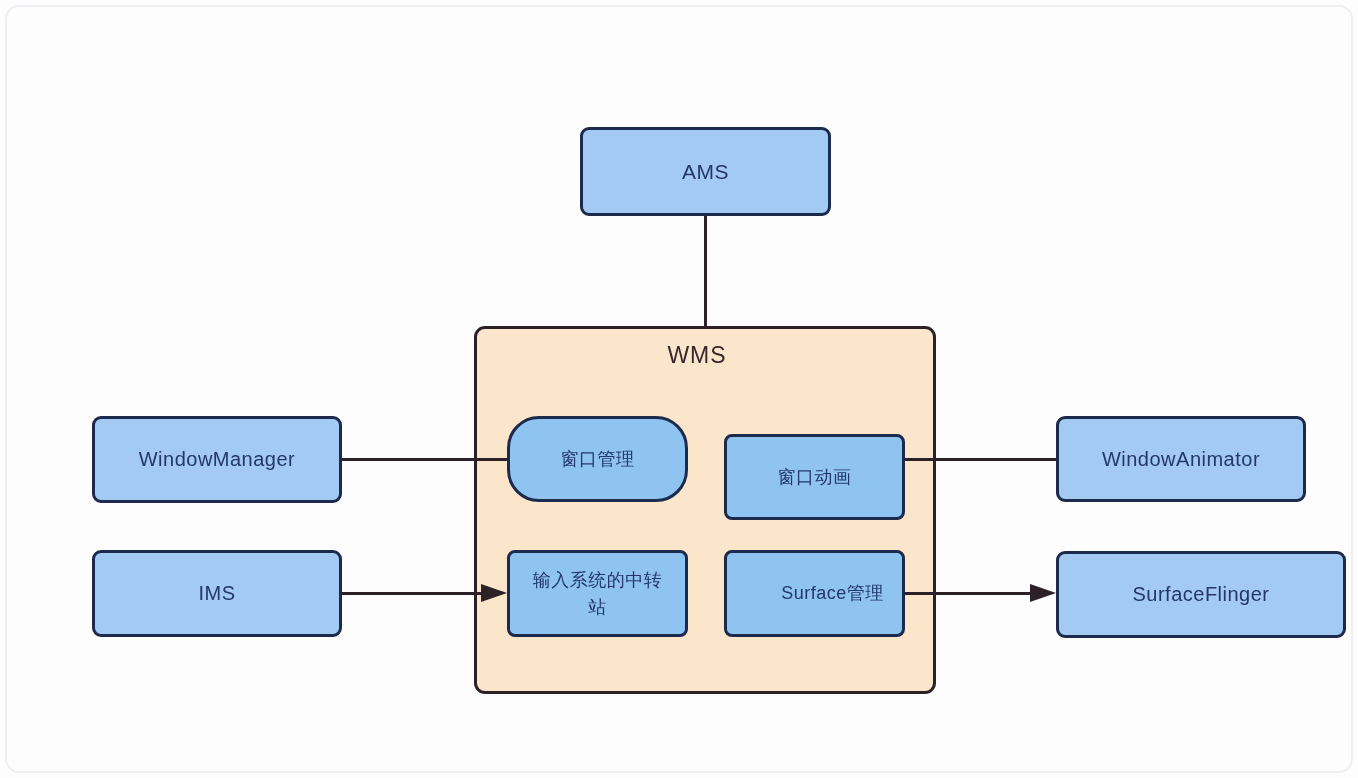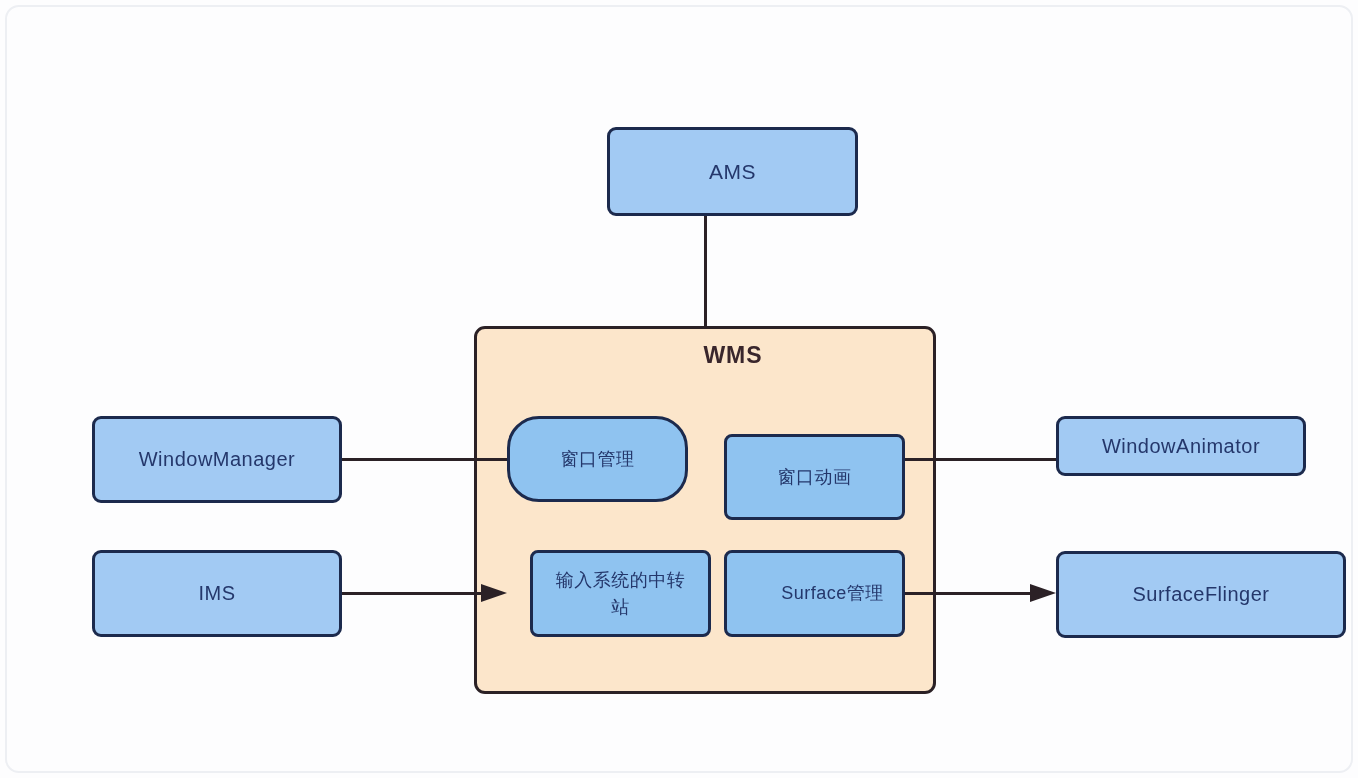--- a/index.html
+++ b/index.html
@@ -51,51 +51,51 @@
     position:absolute;
     left:474px;top:326px;width:462px;height:368px;
     background:var(--container-fill);
     border:3px solid var(--container-border);
     border-radius:11px;
     box-sizing:border-box;
     z-index:1;
   }
   .container-title{
     position:absolute;
-    left:502px;top:342px;width:462px;
+    left:466px;top:342px;width:462px;
     text-align:center;
     color:var(--container-text);
-    font-size:23px;font-weight:bold;
+    font-size:23px;font-weight:normal;
     letter-spacing:1px;
     z-index:2;
   }
   .edge{
     position:absolute;
     background:var(--line);
     z-index:2;
   }
   .edge.h{height:3px;}
   .edge.v{width:3px;}
   .arrowhead{
     position:absolute;
     width:0;height:0;
     border-top:9px solid transparent;
     border-bottom:9px solid transparent;
     border-left:26px solid var(--line);
     z-index:2;
   }
   
-  #n-ams{left:607px;top:127px;width:251px;height:89px;font-size:21px;text-align:center;}
+  #n-ams{left:580px;top:127px;width:251px;height:89px;font-size:21px;text-align:center;}
   #n-wm {left:92px; top:416px;width:250px;height:87px;}
   #n-ims{left:92px; top:550px;width:250px;height:87px;}
-  #n-wa {left:1056px;top:416px;width:250px;height:60px;}
+  #n-wa {left:1056px;top:416px;width:250px;height:86px;}
   #n-sf {left:1056px;top:551px;width:290px;height:87px;justify-content:center;}
   #n-wmgmt{left:507px;top:416px;width:181px;height:86px;border-radius:32px;}
   #n-wanim{left:724px;top:416px;width:181px;height:86px;margin-top:18px;}
-  #n-input{left:530px;top:550px;width:181px;height:87px;}
+  #n-input{left:507px;top:550px;width:181px;height:87px;}
   #n-smgmt{left:724px;top:550px;width:181px;height:87px;padding-left:36px;}
   
   #e-ams-wms{left:704px;top:216px;height:110px;}
   #e-wm-wmgmt{left:342px;top:458px;width:165px;}
   #e-wanim-wa{left:905px;top:458px;width:151px;}
   #e-ims-input{left:342px;top:592px;width:141px;}
   #a-ims-input{left:481px;top:584px;}
   #e-smgmt-sf{left:905px;top:592px;width:126px;}
   #a-smgmt-sf{left:1030px;top:584px;}
 </style>

